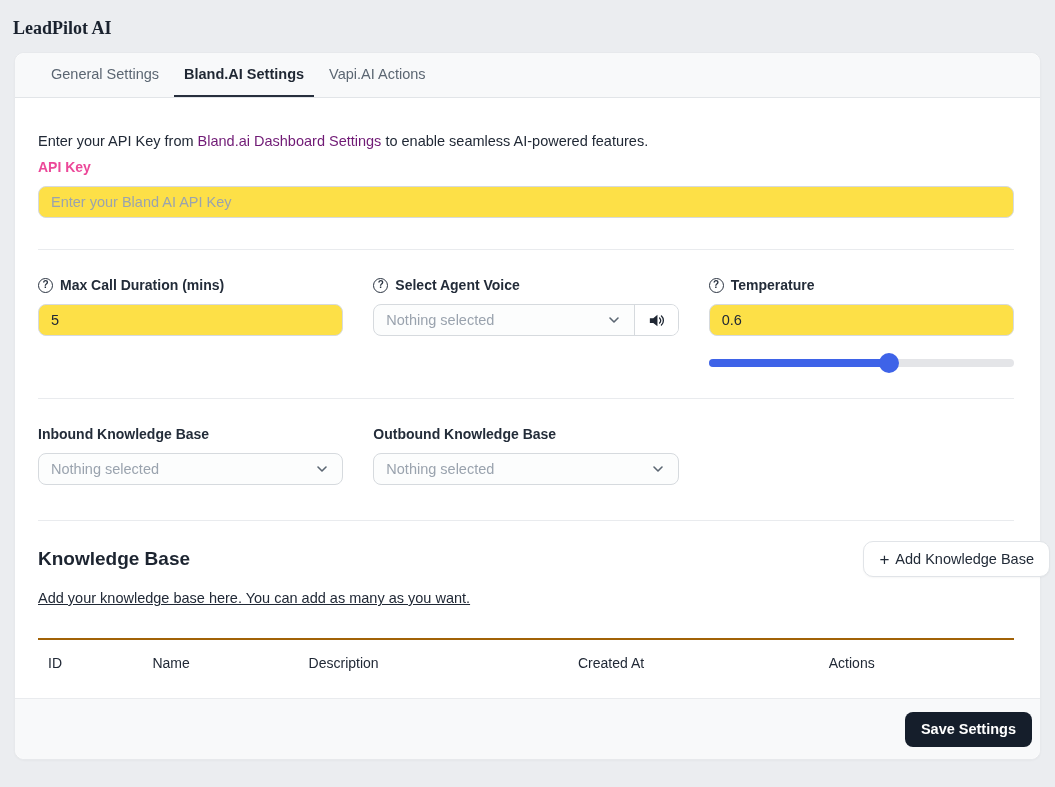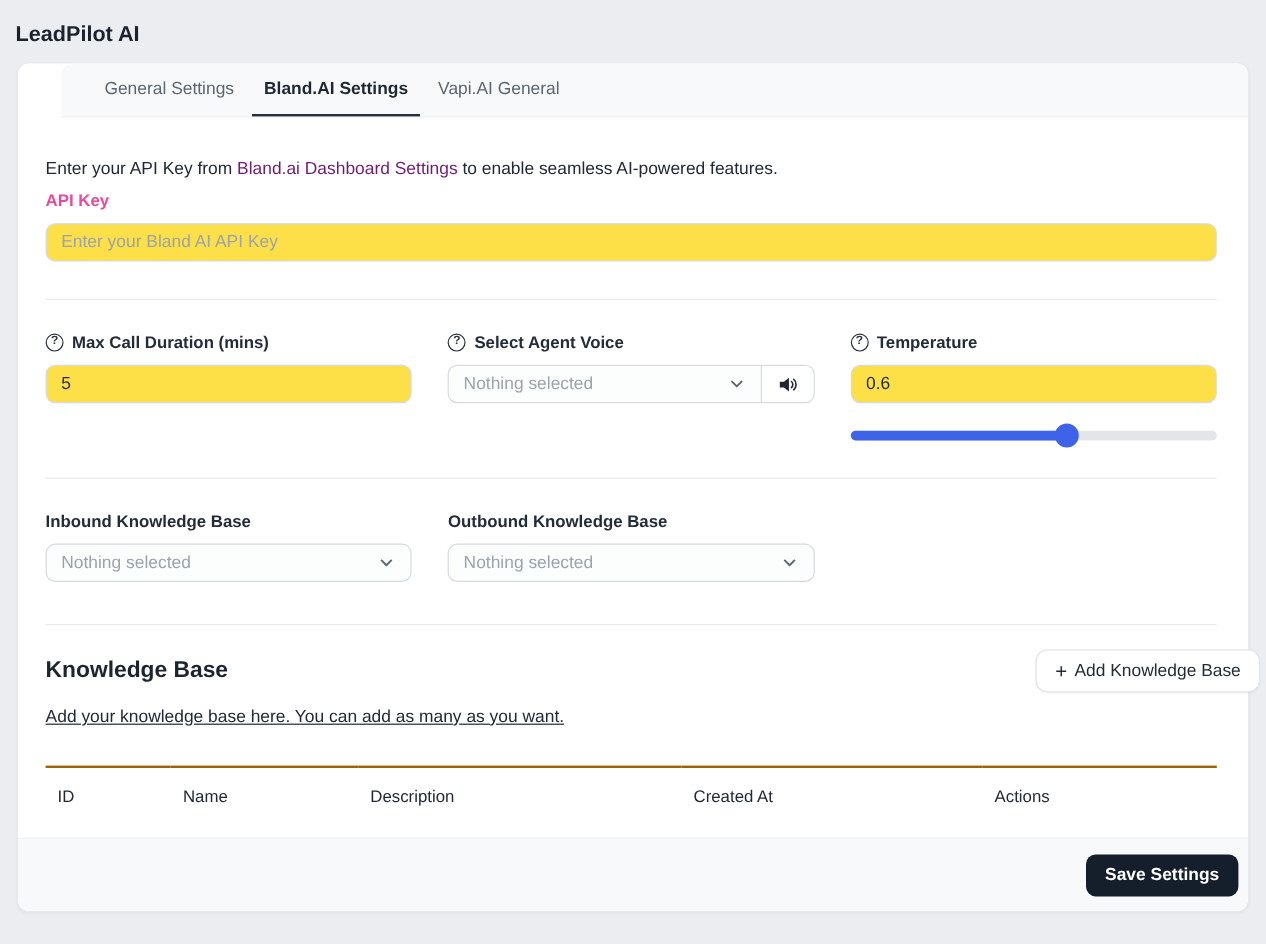--- a/index.html
+++ b/index.html
@@ -6,37 +6,37 @@
   html, body { width: 1055px; height: 787px; }
   body {
     background: #ebedf0;
     font-family: "Liberation Sans", sans-serif;
     color: #212936;
     overflow: hidden;
   }
   .page { padding: 18px 14px 0 14px; }
   .page-title {
     font-size: 18px; font-weight: 700; color: #1a222e;
-    padding-left: 0; margin-left: -1px; margin-bottom: 13px;
+    padding-left: 0; margin-left: -1px; margin-bottom: 13px; font-family: Liberation Serif, serif;
   }
   .card {
     background: #ffffff;
     border: 1px solid #e7e9ec;
     border-radius: 10px;
     height: 708px;
     display: flex; flex-direction: column;
     box-shadow: 0 1px 2px rgba(0,0,0,0.03);
   }
   
   .tabbar {
     background: #f8f9fa;
     border-bottom: 1px solid #e2e5e8;
     border-radius: 10px 10px 0 0;
     display: flex; align-items: stretch;
-    padding-left: 26px; height: 45px; margin-left: 36px;
+    padding-left: 26px; height: 45px;
   }
   .tab {
     display: flex; align-items: center;
     padding: 0 10px; margin-right: 5px;
     font-size: 14.5px; font-weight: 500; color: #5b6672;
     cursor: pointer; border-bottom: 2px solid transparent;
   }
   .tab.active { color: #1f2733; font-weight: 600; border-bottom-color: #272f3d; }
   
   .card-body { flex: 1; padding: 0 26px 0 23px; }
@@ -155,21 +155,21 @@
 <body>
 
 <div class="page">
   <div class="page-title">LeadPilot AI</div>
 
   <div class="card">
 
     <div class="tabbar">
       <div class="tab">General Settings</div>
       <div class="tab active">Bland.AI Settings</div>
-      <div class="tab">Vapi.AI General</div>
+      <div class="tab">Vapi.AI Actions</div>
     </div>
 
     <div class="card-body">
 
       <p class="intro"><span>Enter your API Key from </span><a href="#">Bland.ai Dashboard Settings</a><span> to enable seamless AI-powered features.</span></p>
 
       <label class="field-label">API Key</label>
       <input class="text-input" type="text" placeholder="Enter your Bland AI API Key" style="">
 
       <hr class="divider hr-1">

